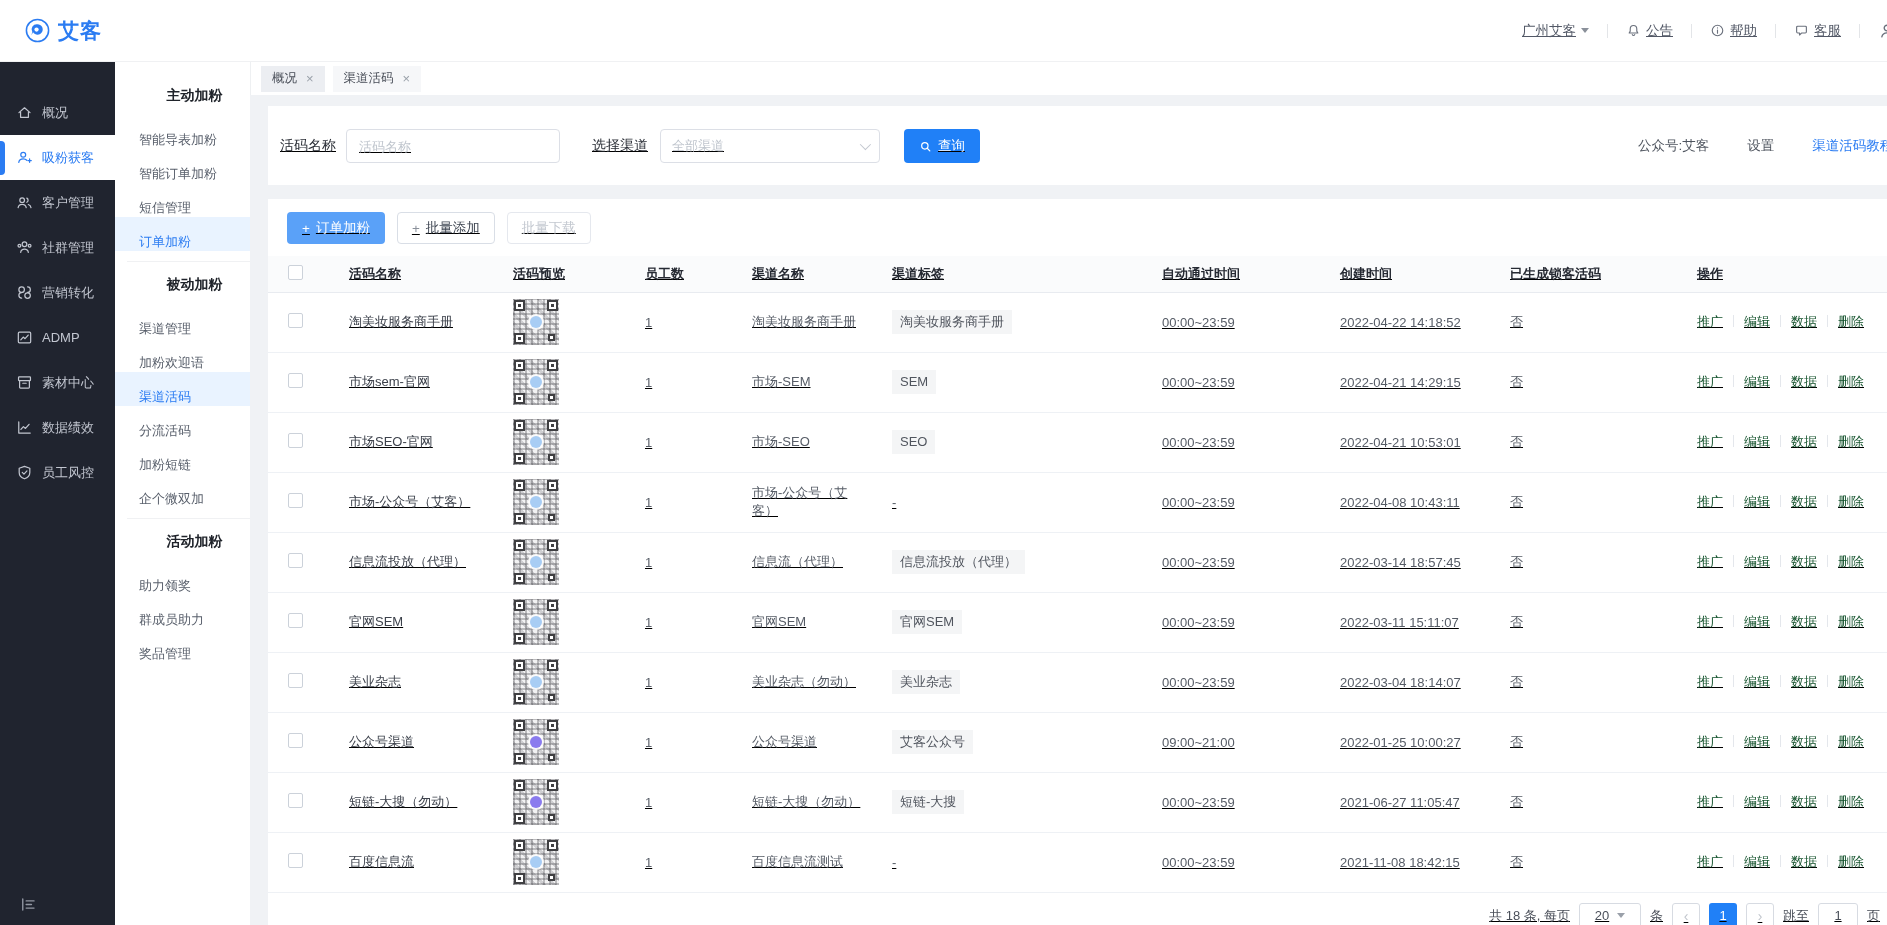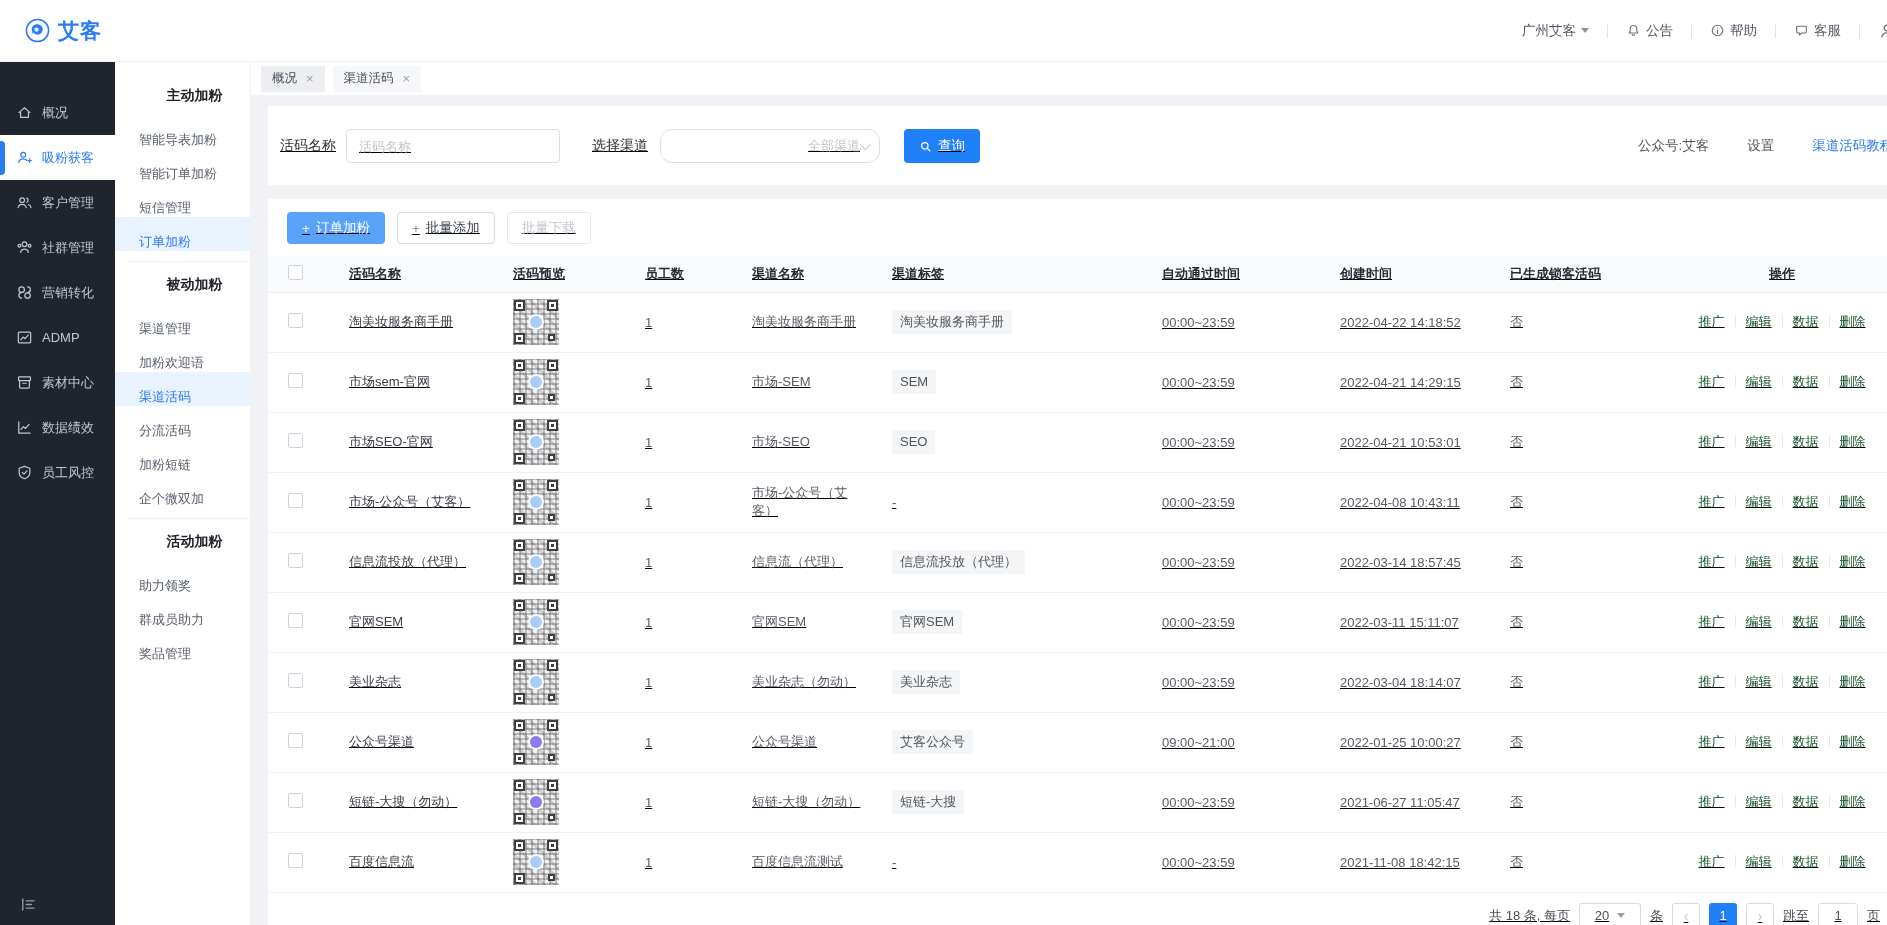--- a/index.html
+++ b/index.html
@@ -7,21 +7,21 @@
     font-family:"Liberation Sans","DejaVu Sans",sans-serif; }
 
   
   .topbar { position:absolute; top:0; left:0; width:1887px; height:62px; background:#fff;
     display:flex; align-items:center; justify-content:space-between; padding:0 0 0 24px;
     border-bottom:1px solid #f0f1f3; z-index:20; }
   .logo { display:flex; align-items:center; gap:7px; }
   .logo svg { width:27px; height:27px; fill:none; stroke:#2b7cf2; stroke-width:1.6; }
   .logo svg .fill { fill:#2b7cf2; stroke:none; }
   .logo-text { font-size:21px; font-weight:bold; color:#2b7cf2; letter-spacing:1px; }
-  .topnav { display:flex; align-items:center; gap:18px; font-size:13.5px; color:#525866; }
+  .topnav { display:flex; align-items:center; gap:18px; font-size:13.5px; color:#525866;text-decoration:underline; }
   .nav-item { display:flex; align-items:center; gap:5px; cursor:pointer; white-space:nowrap; }
   .nicon svg { width:15px; height:15px; fill:none; stroke:#6b717d; stroke-width:1.2;
     stroke-linecap:round; stroke-linejoin:round; display:block; }
   .tri { width:0; height:0; border-left:4px solid transparent; border-right:4px solid transparent;
     border-top:5px solid #8a909a; display:inline-block; }
   .vdiv { width:1px; height:14px; background:#e3e5e8; display:inline-block; }
   .nav-user { margin-right:-9px; }
 
   
   .layout { position:absolute; top:62px; left:0; width:1887px; height:863px; display:flex; }
@@ -56,22 +56,22 @@
   .tab.active { background:#f6f7f9; }
   .tab-close { font-size:13px; color:#99a0a9; line-height:1; cursor:pointer; }
 
   .card { background:#fff;text-decoration:underline; }
   .filter-card { margin:11px 0 0 18px; height:79px; position:relative; flex:none; }
   .filter-row { display:flex; align-items:center; padding:23px 0 0 12px; }
   .filter-row label { font-size:14px; color:#2a2e36; }
   .f-input { width:214px; height:34px; border:1px solid #dcdfe6; border-radius:4px;
     margin:0 32px 0 10px; padding:0 12px; font-size:13px; color:#333; outline:none; }
   .f-input::placeholder { color:#bfc5cd; }
-  .f-select { width:220px; height:34px; border:1px solid #dcdfe6; border-radius:12px;
-    margin:0 24px 0 12px; display:flex; align-items:center; justify-content:flex-end;
+  .f-select { width:220px; height:34px; border:1px solid #dcdfe6; border-radius:4px;
+    margin:0 24px 0 12px; display:flex; align-items:center; justify-content:space-between;
     padding:0 11px; cursor:pointer; }
   .f-select .ph { font-size:13px; color:#bfc5cd; }
   .chev { width:8px; height:8px; border-right:1.4px solid #c2c7cf; border-bottom:1.4px solid #c2c7cf;
     transform:rotate(45deg) translateY(-2px); }
   .btn-primary { height:34px; padding:0 15px; background:#2080f7; border:none; border-radius:4px;
     color:#fff; font-size:13.5px; display:flex; align-items:center; gap:6px; cursor:pointer; }
   .btn-primary svg { width:13px; height:13px; fill:none; stroke:#fff; stroke-width:1.5;
     stroke-linecap:round; }
   .filter-right { position:absolute; left:1370px; top:31px; display:flex; gap:38px;
     align-items:center; font-size:13.5px; color:#4e545e; white-space:nowrap; }
@@ -89,21 +89,21 @@
     cursor:not-allowed; }
 
   table { width:100%; border-collapse:collapse; table-layout:fixed; }
   thead th { height:36px; background:#fafbfc; border-bottom:1px solid #e8ebf0; font-size:13px;
     font-weight:bold; color:#262a33; text-align:left; padding:0 10px; }
   thead th.col-cb, tbody td.col-cb { padding:0 0 0 20px; }
   tbody td { height:60px; border-bottom:1px solid #eef1f5; font-size:13px; color:#565c66;
     padding:0 10px; vertical-align:middle; }
   td.td-name { color:#3c414b; padding-left:11px; }
   thead th:nth-child(2) { padding-left:11px; }
-  .col-actions { text-align:center; padding-right:20px !important; white-space:nowrap; }
+  .col-actions { text-align:left; padding-right:20px !important; white-space:nowrap; }
   .checkbox { width:15px; height:15px; border:1px solid #ccd2da; border-radius:2px;
     display:inline-block; background:#fff; cursor:pointer; }
   .chip { background:#f4f5f6; padding:3px 8px; color:#50555e; display:inline-block; line-height:1.4; }
   .action { color:#14532d; cursor:pointer; text-decoration:none; }
   .vsep { display:inline-block; width:1px; height:12px; background:#e4e7ec; margin:0 10px;
     vertical-align:-1px; }
 
   
   .qr { width:46px; height:46px; position:relative; cursor:pointer;
     background:

